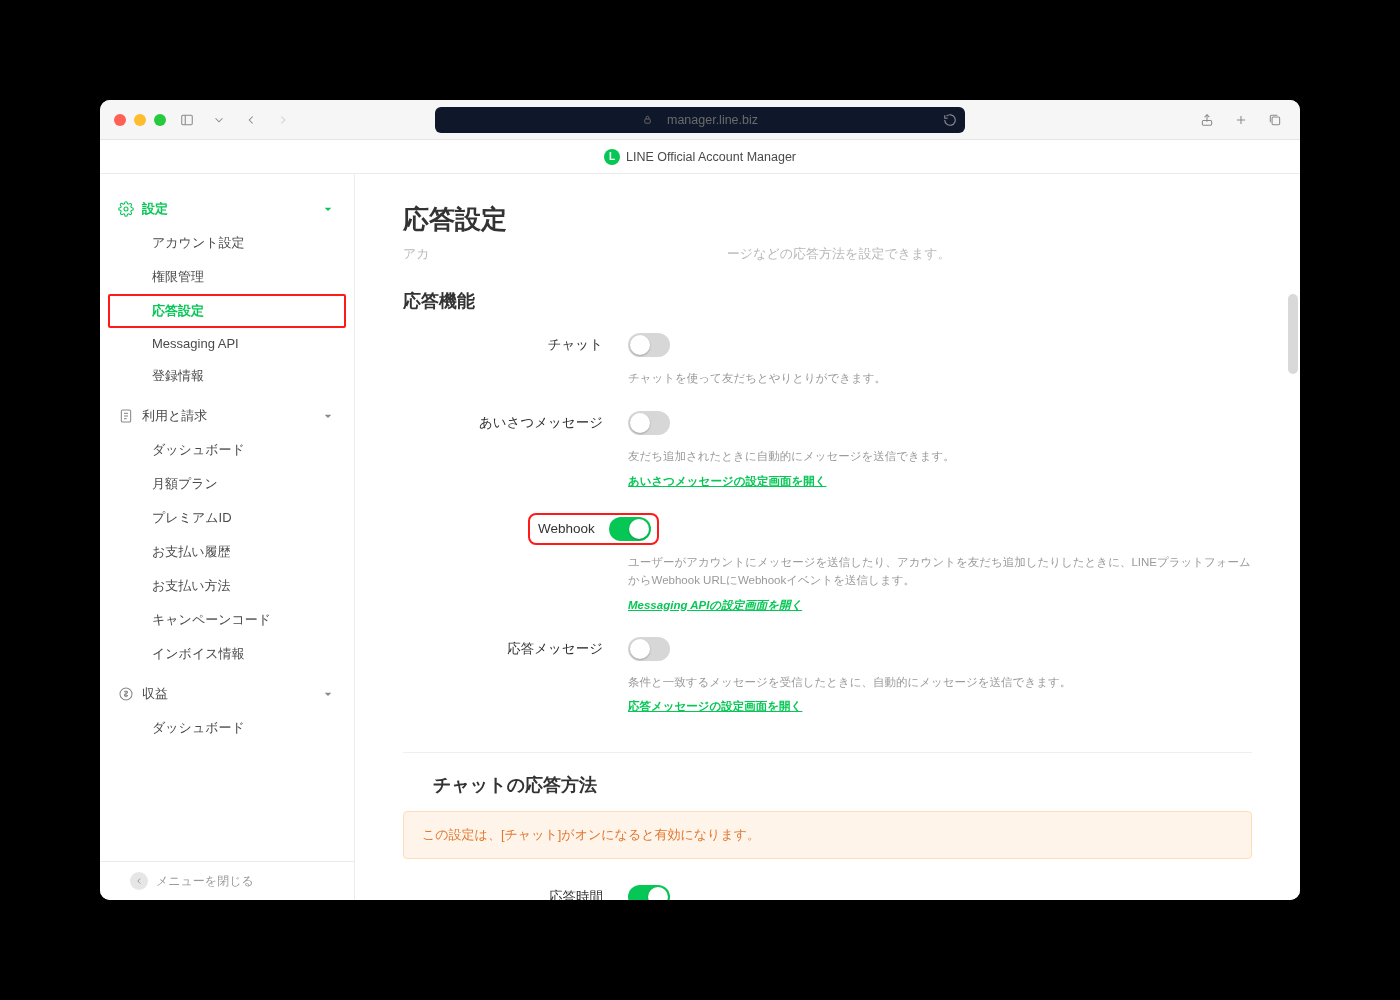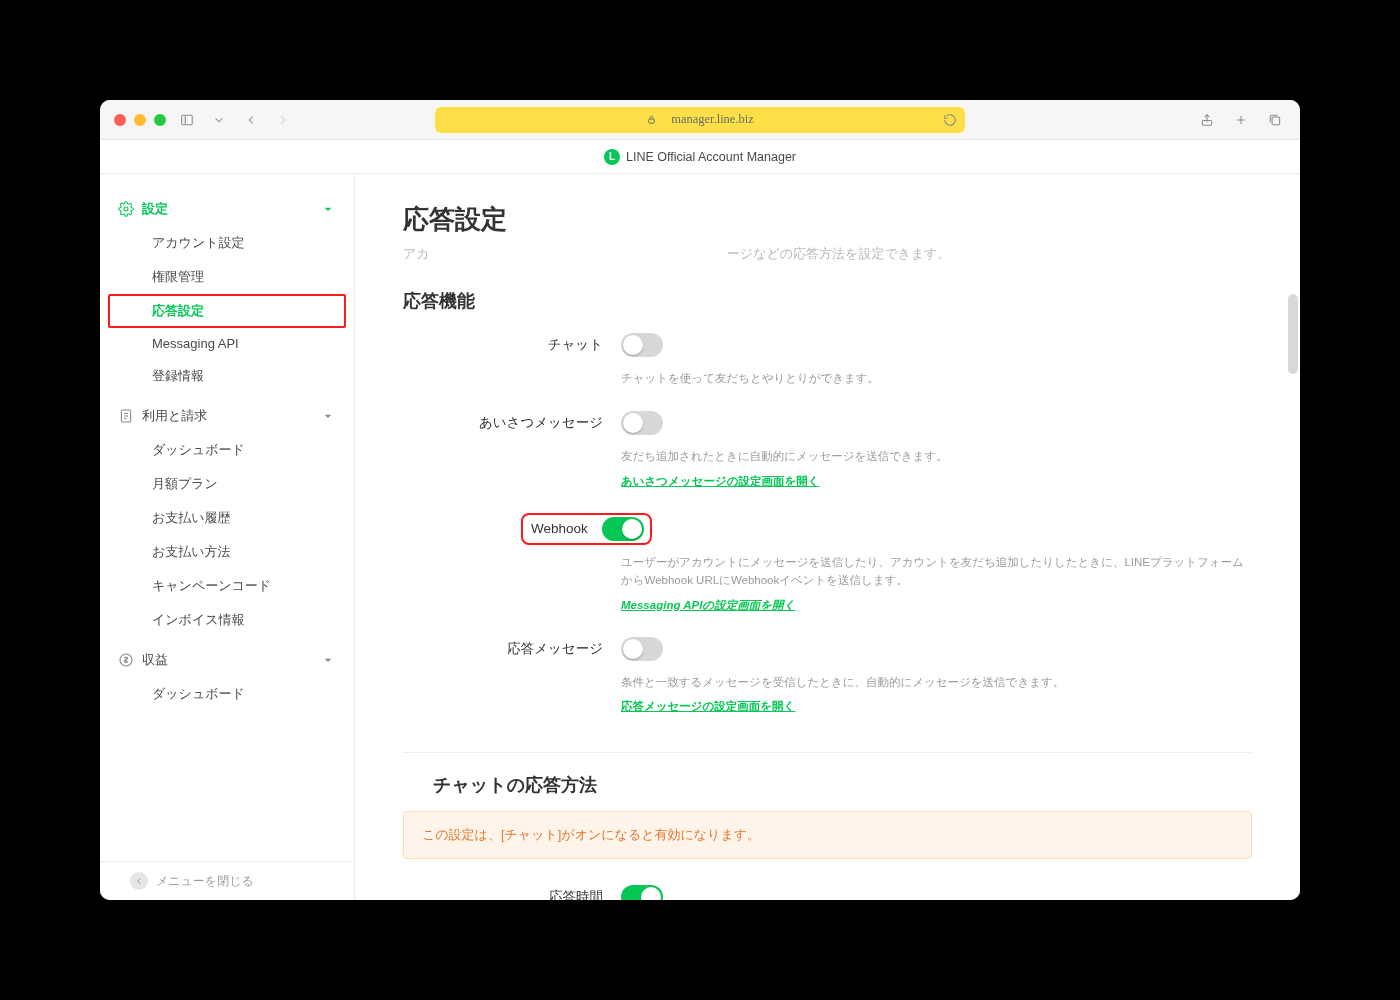--- a/index.html
+++ b/index.html
@@ -33,23 +33,23 @@
     position: relative;
   }
   .traffic { display:flex; gap:8px; }
   .dot { width:12px; height:12px; border-radius:50%; }
   .dot.r{background:#ff5f56;} .dot.y{background:#ffbd2e;} .dot.g{background:#27c93f;}
   .tb-btn { width:22px; height:20px; display:flex; align-items:center; justify-content:center; color:#8a8a8a; border-radius:4px; }
   .tb-btn svg{width:14px;height:14px;stroke:#8a8a8a;fill:none;stroke-width:1.8;}
   .tb-btn.dis svg{stroke:#cfcfcf;}
   .addr {
     position:absolute; left:50%; transform:translateX(-50%);
-    width:530px; height:26px; background:#fde047; border-radius:6px;
+    width:530px; height:26px; background:#0f172a; border-radius:6px;
     display:flex; align-items:center; justify-content:center; gap:14px;
-    font-size:12.5px; color:#6b6b6b;font-family:Liberation Serif, serif;
+    font-size:12.5px; color:#6b6b6b;
   }
   .addr .lock{width:11px;height:11px;}
   .addr .reload{position:absolute; right:8px;}
   .tb-right { position:absolute; right:14px; display:flex; gap:12px;}
   
   .app-header {
     height: 34px; background:#fff; border-bottom:1px solid #ececec;
     display:flex; align-items:center; justify-content:center; gap:6px;
     font-size:12.5px; color:#4a4a4a;
   }
@@ -82,21 +82,21 @@
   .side-group-head.active .icon16{stroke:#06c755;}
   
   .main {
     flex:1; overflow:auto; padding:28px 48px 40px 48px; background:#fff; position:relative;
   }
   .page-title{ font-size:26px; font-weight:600; color:#333; margin-bottom:8px;}
   .page-desc{ font-size:13px; color:#b8b8b8; margin-bottom:26px;}
   .section-title{ font-size:18px; font-weight:600; color:#333; margin:18px 0 14px 0;}
   .divider{ height:1px; background:#efefef; margin:20px 0;}
   .setting-row{
-    display:flex; align-items:flex-start; padding:6px 0 18px 0; gap:18px;
+    display:flex; align-items:flex-start; padding:6px 0 18px 0; gap:25px;
   }
   .setting-label{
     width:200px; text-align:right; font-size:13.5px; color:#333; padding-top:3px;
   }
   .setting-body{ flex:1; }
   .toggle{
     width:42px; height:24px; border-radius:12px; background:#d7d7d7; position:relative; cursor:pointer; display:inline-block;
   }
   .toggle .knob{
     width:20px;height:20px;border-radius:50%;background:#fff;position:absolute;top:2px;left:2px;box-shadow:0 1px 2px rgba(0,0,0,.25);
@@ -219,20 +219,21 @@
               <line x1="9" y1="12" x2="15" y2="12"></line>
               <line x1="9" y1="16" x2="13" y2="16"></line>
             </svg>
           <span>利用と請求</span>
           <svg class="icon16 chev" viewBox="0 0 24 24" style="fill:#8a8a8a;stroke:none;">
               <polygon points="7 10 12 15 17 10"></polygon>
             </svg>
         </div>
         <div class="side-item">ダッシュボード</div>
         <div class="side-item">月額プラン</div>
+        <div class="side-item">プレミアムID</div>
         <div class="side-item">お支払い履歴</div>
         <div class="side-item">お支払い方法</div>
         <div class="side-item">キャンペーンコード</div>
         <div class="side-item">インボイス情報</div>
 
         <div class="side-group-head" style="margin-top:6px;">
           <svg class="icon16" viewBox="0 0 24 24">
               <circle cx="12" cy="12" r="9"></circle>
               <path d="M12 7v10M9.5 9.5c0-1 1-2 2.5-2s2.5 1 2.5 2-1 1.5-2.5 2-2.5 1-2.5 2 1 2 2.5 2 2.5-1 2.5-2"></path>
             </svg>

